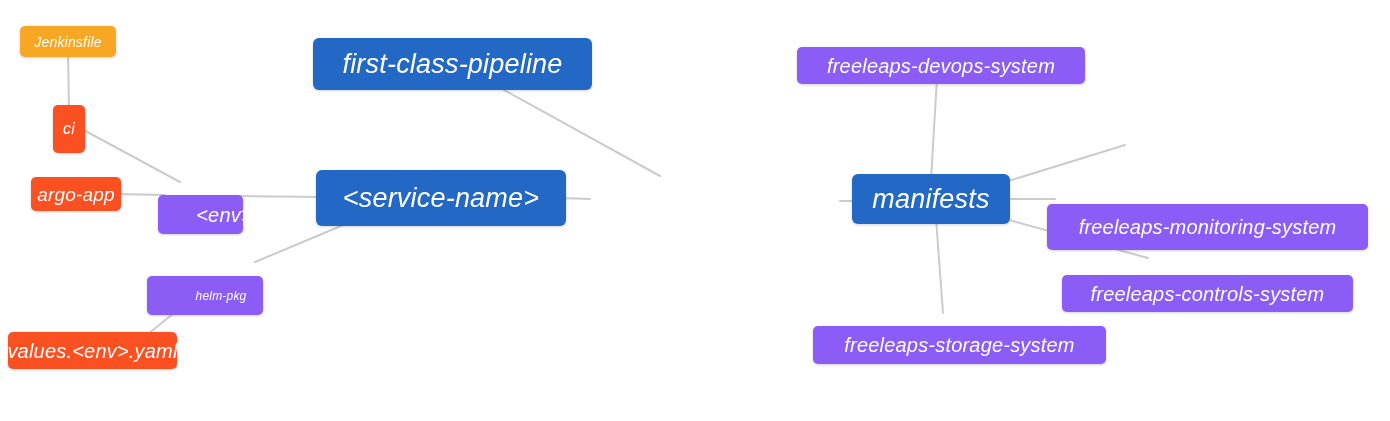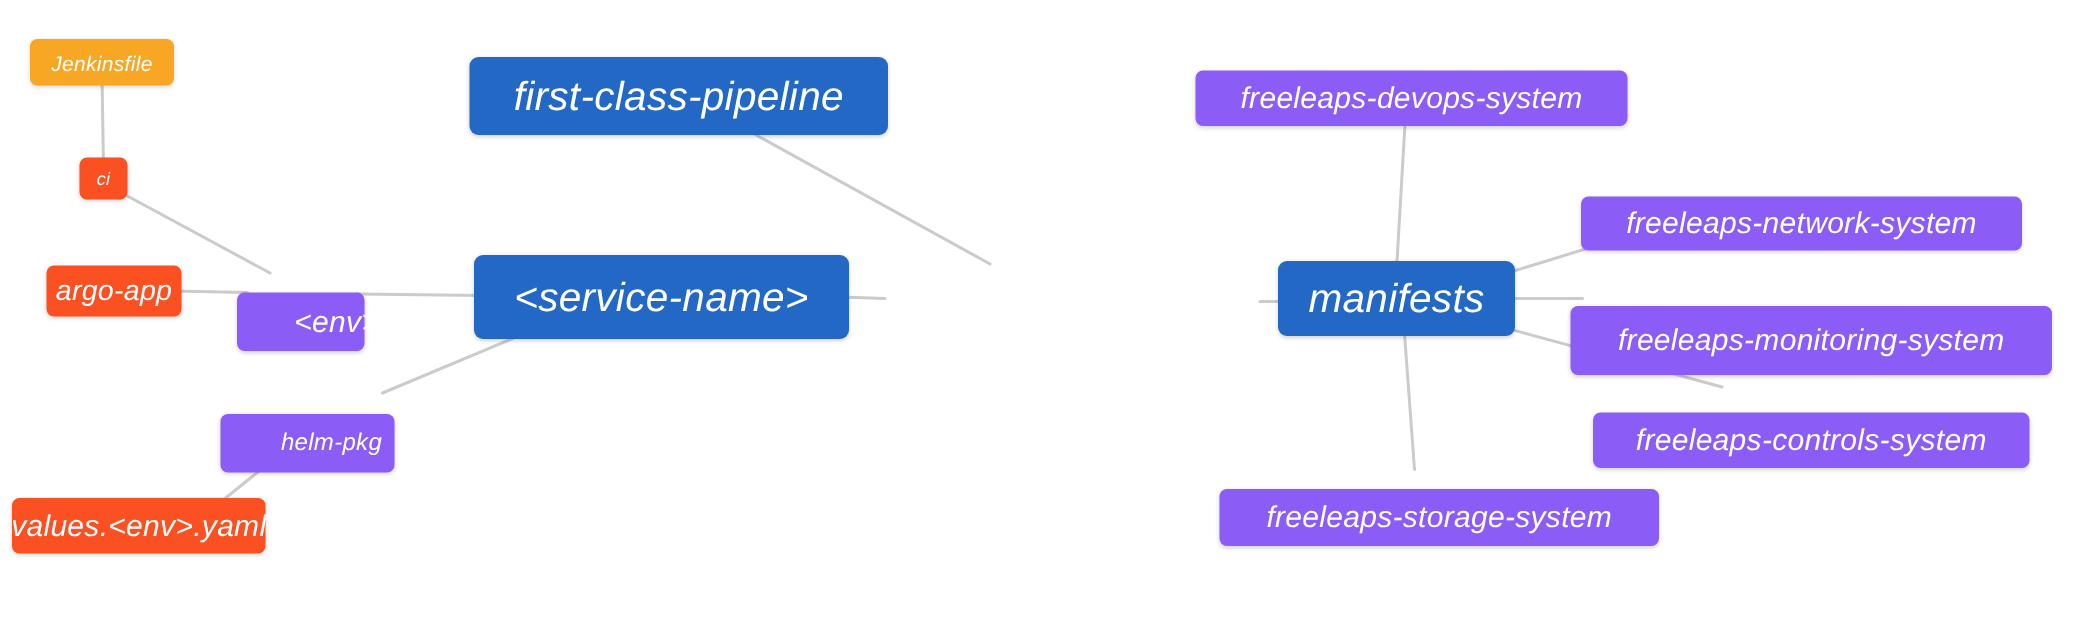--- a/index.html
+++ b/index.html
@@ -58,27 +58,26 @@
       <line x1="560" y1="198" x2="590" y2="199"></line>
       <line x1="840" y1="201" x2="858" y2="201"></line>
       <line x1="931" y1="180" x2="938" y2="60"></line>
       <line x1="1005" y1="182" x2="1125" y2="145"></line>
       <line x1="1005" y1="199" x2="1055" y2="199"></line>
       <line x1="1005" y1="219" x2="1148" y2="258"></line>
       <line x1="936" y1="218" x2="943" y2="313"></line>
     </svg>
   <div class="nodes" id="nodes-layer">
       <div class="node node--orange" style="left: 20px; top: 26px; width: 96px; height: 31px; font-size: 14px;">Jenkinsfile</div>
-      <div class="node node--red" style="left: 53px; top: 105px; width: 32px; height: 28px; font-size: 12px;">ci</div>
+      <div class="node node--red" style="left: 53px; top: 105px; width: 32px; height: 48px; font-size: 16px;">ci</div>
       <div class="node node--red" style="left: 31px; top: 177px; width: 90px; height: 34px; font-size: 19px;">argo-app</div>
       <div class="node node--green" style="left: 158px; top: 176px; width: 85px; height: 39px; font-size: 20px; padding-left: 48px;">&lt;env&gt;</div>
-      <div class="node node--green" style="left: 147px; top: 257px; width: 116px; height: 39px; font-size: 16px; padding-left: 32px;">helm-pkg</div>
+      <div class="node node--green" style="left: 147px; top: 257px; width: 116px; height: 39px; font-size: 12px; padding-left: 32px;">helm-pkg</div>
       <div class="node node--red" style="left: 8px; top: 332px; width: 169px; height: 37px; font-size: 20px;">values.&lt;env&gt;.yaml</div>
       <div class="node node--blue" style="left: 313px; top: 38px; width: 279px; height: 52px; font-size: 27px;">first-class-pipeline</div>
       <div class="node node--blue" style="left: 316px; top: 170px; width: 250px; height: 56px; font-size: 27px;">&lt;service-name&gt;</div>
       <div class="node node--blue" style="left: 852px; top: 174px; width: 158px; height: 50px; font-size: 27px;">manifests</div>
       <div class="node node--green" style="left: 797px; top: 28px; width: 288px; height: 37px; font-size: 20px;">freeleaps-devops-system</div>
-      <div class="node node--green" style="left: 1054px; top: 112px; width: 294px; height: 36px; font-size: 20px;">freeleaps-network-system</div>
       <div class="node node--green" style="left: 1047px; top: 185px; width: 321px; height: 46px; font-size: 20px;">freeleaps-monitoring-system</div>
       <div class="node node--green" style="left: 1062px; top: 256px; width: 291px; height: 37px; font-size: 20px;">freeleaps-controls-system</div>
       <div class="node node--green" style="left: 813px; top: 307px; width: 293px; height: 38px; font-size: 20px;">freeleaps-storage-system</div>
     </div>
 </div>
 
 </body></html>

